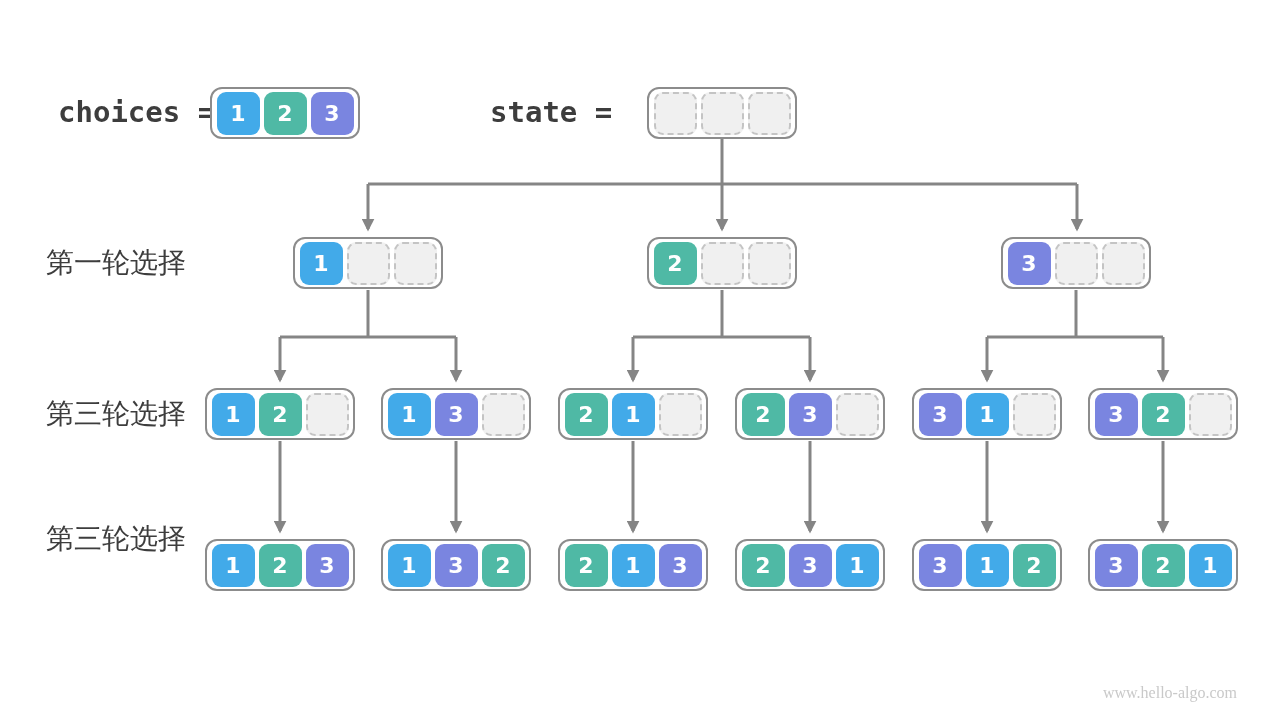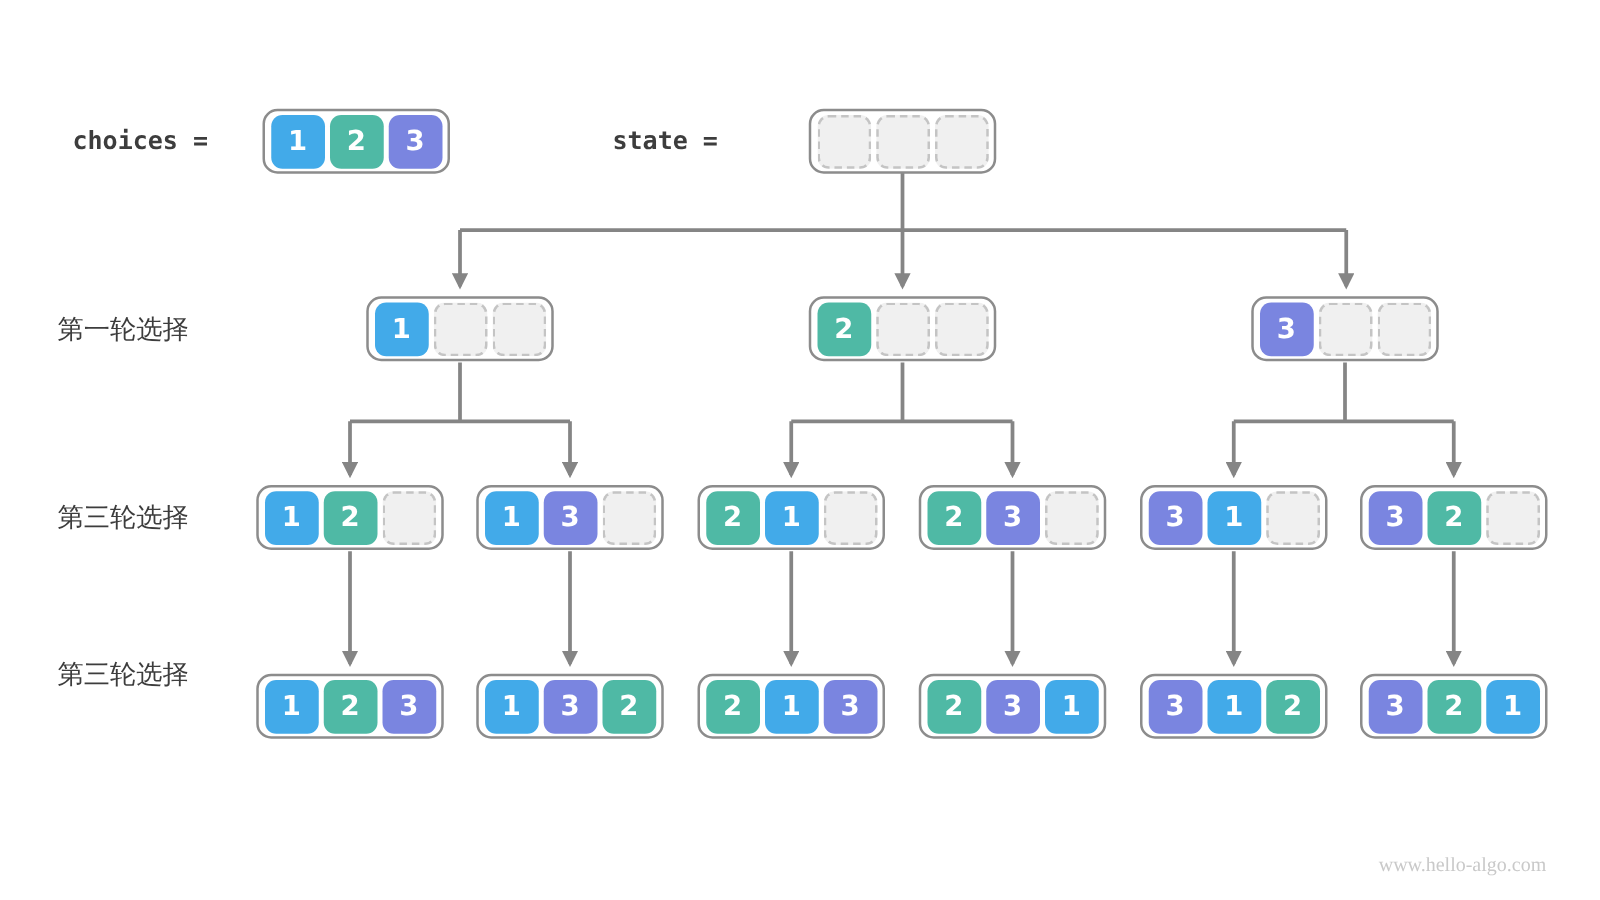--- a/index.html
+++ b/index.html
@@ -3,26 +3,26 @@
 <meta charset="utf-8">
 <style>
   html,body{margin:0;padding:0;background:#ffffff;}
   #canvas{
     position:relative;width:1280px;height:720px;background:#ffffff;overflow:hidden;
     font-family:"DejaVu Sans", sans-serif;
   }
   .eqlabel{
     position:absolute;
     font-family:"DejaVu Sans Mono", monospace;
-    font-weight:bold;font-size:20px;line-height:30px;
+    font-weight:bold;font-size:29px;line-height:30px;
     color:var(--label_text);white-space:pre;text-align:right;
   }
   .row-label{
     position:absolute;left:46px;
-    font-size:21px;line-height:30px;font-weight:500;
+    font-size:28px;line-height:30px;font-weight:500;
     color:var(--label_text);
     font-family:"DejaVu Sans", sans-serif;
   }
   .node{
     position:absolute;width:150px;height:52px;box-sizing:border-box;
     background:#ffffff;border:2px solid var(--node_border);border-radius:12px;
     display:flex;align-items:center;justify-content:center;gap:4px;
   }
   .cell{
     width:43px;height:43px;box-sizing:border-box;border-radius:9px;

